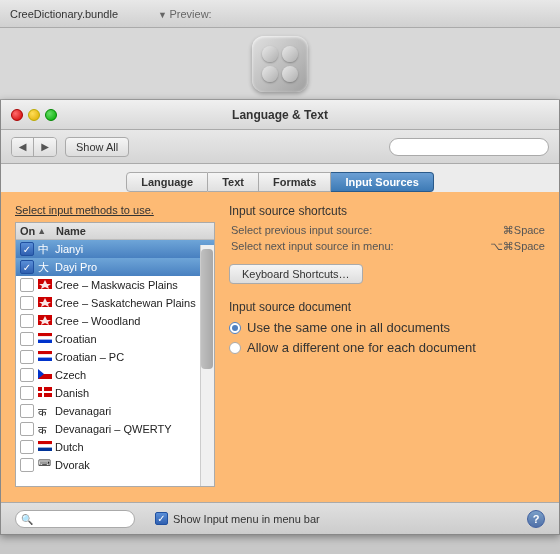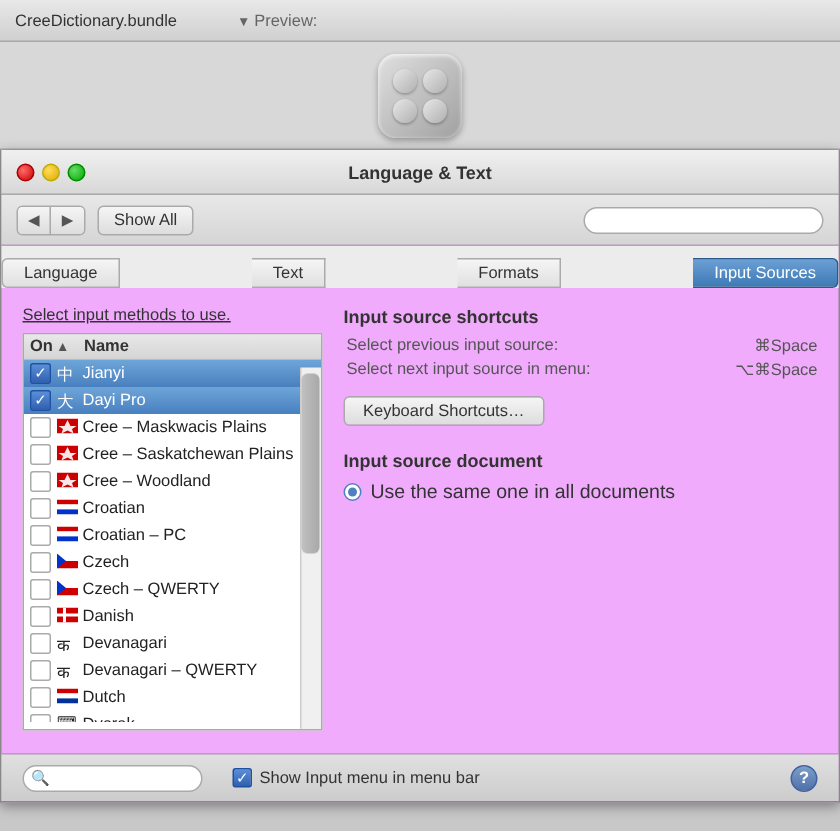--- a/index.html
+++ b/index.html
@@ -68,21 +68,21 @@
     .circle {
       width: 16px;
       height: 16px;
       border-radius: 50%;
       background: linear-gradient(135deg, #e8e8e8, #b0b0b0);
       box-shadow: 0 1px 2px rgba(0,0,0,0.3);
     }
 
     
     .main-window {
-      background: #f0abfc;
+      background: #fdba74;
       margin: 0;
       border: 1px solid #888;
       border-top: none;
       box-shadow: 0 2px 8px rgba(0,0,0,0.4);
     }
 
     
     .title-bar {
       background: linear-gradient(to bottom, #f0f0f0, #d8d8d8);
       border-bottom: 1px solid #aaa;
@@ -184,24 +184,25 @@
       top: 50%;
       transform: translateY(-50%);
       font-size: 10px;
       color: #aaa;
       pointer-events: none;
     }
 
     
     .tabs-bar {
       display: flex;
-      justify-content: space-between;
+      justify-content: center;
       gap: 0;
       padding: 8px 0 0 0;
       background: #ececec;
+      font-weight: bold;
     }
     .tab {
       padding: 3px 14px;
       font-size: 11px;
       color: #333;
       border: 1px solid #aaa;
       cursor: pointer;
       background: linear-gradient(to bottom, #f5f5f5, #e0e0e0);
       margin: 0;
     }
@@ -320,21 +321,21 @@
       background: linear-gradient(to right, #c0c0c0, #a8a8a8);
       border-radius: 4px;
     }
 
     
     .right-panel {
       flex: 1;
     }
     .section-title {
       font-size: 12px;
-      font-weight: bold;
+      font-weight: normal;
       color: #333;
       margin-bottom: 6px;
     }
     .shortcut-row {
       display: flex;
       justify-content: space-between;
       font-size: 11px;
       color: #555;
       margin-bottom: 3px;
       padding-left: 2px;
@@ -590,31 +591,20 @@
             <span class="item-icon">
               <svg width="14" height="10" viewBox="0 0 14 10">
                 <rect width="14" height="5" fill="#ffffff"></rect>
                 <rect y="5" width="14" height="5" fill="#cc0000"></rect>
                 <polygon points="0,0 6,5 0,10" fill="#0033cc"></polygon>
               </svg>
             </span>
             <span class="item-text">Czech</span>
           </div>
 
-          <div class="list-item">
-            <div class="item-checkbox"></div>
-            <span class="item-icon">
-              <svg width="14" height="10" viewBox="0 0 14 10">
-                <rect width="14" height="5" fill="#ffffff"></rect>
-                <rect y="5" width="14" height="5" fill="#cc0000"></rect>
-                <polygon points="0,0 6,5 0,10" fill="#0033cc"></polygon>
-              </svg>
-            </span>
-            <span class="item-text">Czech – QWERTY</span>
-          </div>
 
           <div class="list-item">
             <div class="item-checkbox"></div>
             <span class="item-icon">
               <svg width="14" height="10" viewBox="0 0 14 10">
                 <rect width="14" height="10" fill="#cc0000"></rect>
                 <rect x="4" width="2" height="10" fill="#ffffff"></rect>
                 <rect y="4" width="14" height="2" fill="#ffffff"></rect>
               </svg>
             </span>
@@ -671,20 +661,24 @@
       <button class="keyboard-btn">Keyboard Shortcuts…</button>
 
       <div class="options-section">
         <div class="section-title">Input source document</div>
         <div class="radio-row">
           <div class="radio-btn selected">
             <div class="radio-dot"></div>
           </div>
           <span>Use the same one in all documents</span>
         </div>
+        <div class="radio-row">
+          <div class="radio-btn"></div>
+          <span>Allow a different one for each document</span>
+        </div>
       </div>
     </div>
 
   </div>
 
   <div class="bottom-bar">
     <div class="bottom-search-wrapper">
       <span class="search-icon-small">🔍</span>
       <input class="bottom-search" type="text" value="" style="">
     </div>

